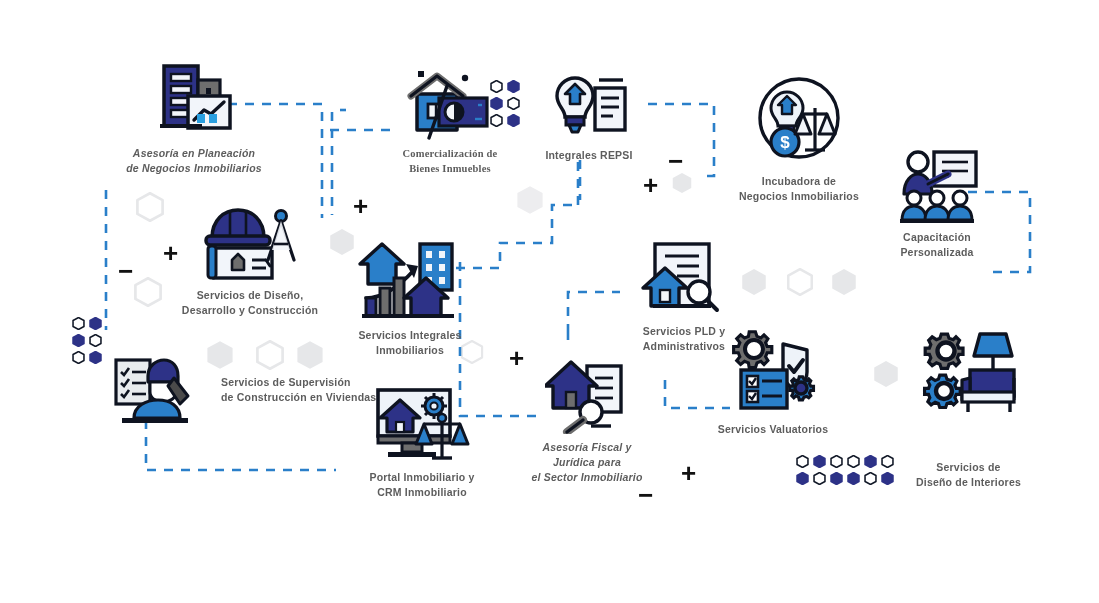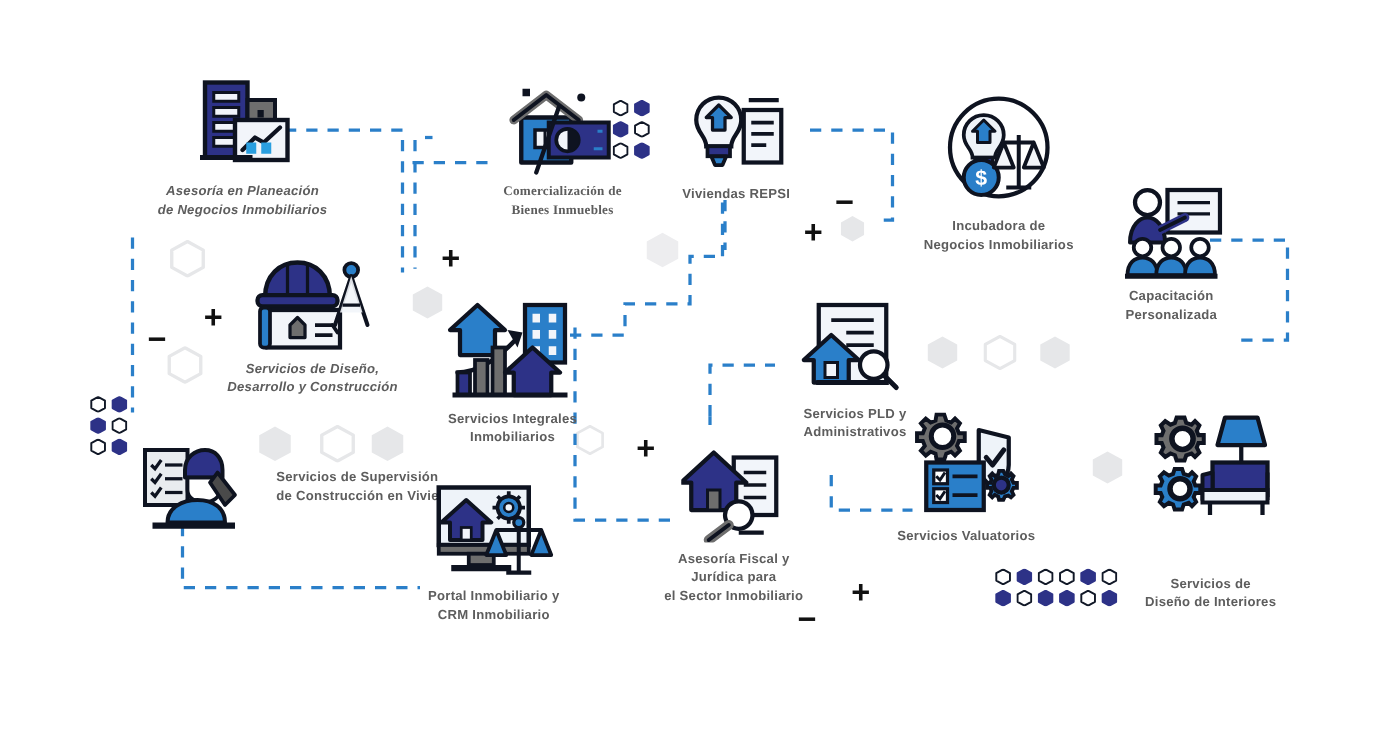--- a/index.html
+++ b/index.html
@@ -358,21 +358,21 @@
         <path d="M28 14 L38 24 L33 24 L33 34 L23 34 L23 24 L18 24 Z" fill="#2a7fc9" stroke="#0e1320" stroke-width="2.6" stroke-linejoin="round"></path>
         <rect x="19" y="47" width="18" height="8" fill="#2d3287" stroke="#0e1320" stroke-width="3"></rect>
         <path d="M22 55 L34 55 L31 62 L25 62 Z" fill="#2a7fc9" stroke="#0e1320" stroke-width="3" stroke-linejoin="round"></path>
         <rect x="48" y="18" width="30" height="42" fill="#f2f5fa" stroke="#0e1320" stroke-width="3.4"></rect>
         <line x1="54" y1="28" x2="72" y2="28" stroke="#0e1320" stroke-width="3"></line>
         <line x1="54" y1="37" x2="72" y2="37" stroke="#0e1320" stroke-width="3"></line>
         <line x1="54" y1="46" x2="66" y2="46" stroke="#0e1320" stroke-width="3"></line>
         <line x1="52" y1="10" x2="76" y2="10" stroke="#0e1320" stroke-width="3.4"></line>
       </svg>
     </span>
-    <span class="label">Viviendas REPSI</span>
+    <span class="label">Integrales REPSI</span>
   </div>
 
   <div class="node" style="left:724px;top:76px;width:150px;">
     <span class="icon">
       <svg width="104" height="92" viewBox="0 0 104 92">
         <circle cx="52" cy="42" r="39" fill="none" stroke="#0e1320" stroke-width="3.4"></circle>
         <path d="M24 32 A16 16 0 1 1 56 32 C56 41 49 43 49 50 L31 50 C31 43 24 41 24 32 Z" fill="#eef3f9" stroke="#0e1320" stroke-width="3"></path>
         <path d="M40 20 L49 29 L45 29 L45 38 L35 38 L35 29 L31 29 Z" fill="#2a7fc9" stroke="#0e1320" stroke-width="2.4" stroke-linejoin="round"></path>
         <rect x="33" y="50" width="14" height="7" fill="#2d3287" stroke="#0e1320" stroke-width="2.6"></rect>
         <circle cx="38" cy="66" r="14" fill="#2a7fc9" stroke="#0e1320" stroke-width="3.2"></circle>
@@ -404,21 +404,21 @@
         <path d="M6 74 C6 64 12 60 18 60 C24 60 30 64 30 74 Z" fill="#2a7fc9" stroke="#0e1320" stroke-width="3"></path>
         <path d="M29 74 C29 64 35 60 41 60 C47 60 53 64 53 74 Z" fill="#2a7fc9" stroke="#0e1320" stroke-width="3"></path>
         <path d="M52 74 C52 64 58 60 64 60 C70 60 76 64 76 74 Z" fill="#2a7fc9" stroke="#0e1320" stroke-width="3"></path>
         <rect x="4" y="73" width="74" height="4" fill="#0e1320"></rect>
       </svg>
     </span>
     <span class="label">Capacitación
 Personalizada</span>
   </div>
 
-  <div class="node" style="left:170px;top:200px;width:160px;font-style:italic;">
+  <div class="node" style="left:170px;top:200px;width:160px;">
     <span class="icon">
       <svg width="104" height="82" viewBox="0 0 104 82">
         <path d="M14 38 C14 20 26 10 40 10 C54 10 66 20 66 38 Z" fill="#2d3287" stroke="#0e1320" stroke-width="3.6" stroke-linejoin="round"></path>
         <line x1="32" y1="12" x2="32" y2="36" stroke="#0e1320" stroke-width="2.6"></line>
         <line x1="48" y1="12" x2="48" y2="36" stroke="#0e1320" stroke-width="2.6"></line>
         <rect x="8" y="36" width="64" height="9" rx="4" fill="#2d3287" stroke="#0e1320" stroke-width="3.4"></rect>
         <rect x="16" y="48" width="58" height="30" fill="#f2f5fa" stroke="#0e1320" stroke-width="3.4"></rect>
         <rect x="10" y="46" width="8" height="32" rx="3" fill="#2a7fc9" stroke="#0e1320" stroke-width="3"></rect>
         <path d="M34 70 L34 60 L40 54 L46 60 L46 70 Z" fill="#6e6e6e" stroke="#0e1320" stroke-width="2.6" stroke-linejoin="round"></path>
         <line x1="54" y1="60" x2="68" y2="60" stroke="#0e1320" stroke-width="3"></line>
@@ -495,21 +495,21 @@
         <path d="M38 30 L64 30 L64 40 C64 46 58 50 51 50 C44 50 38 46 38 40 Z" fill="#ffffff" stroke="#0e1320" stroke-width="3"></path>
         <path d="M22 66 C22 54 34 48 46 48 C58 48 68 54 68 66 Z" fill="#2a7fc9" stroke="#0e1320" stroke-width="3.2" stroke-linejoin="round"></path>
         <path d="M62 26 L76 44 L68 52 L56 34 Z" fill="#4a4a4a" stroke="#0e1320" stroke-width="3" stroke-linejoin="round"></path>
         <rect x="10" y="66" width="66" height="5" fill="#0e1320"></rect>
       </svg>
     </span>
     <span class="label">Servicios de Supervisión
 de Construcción en Viviendas.</span>
   </div>
 
-  <div class="node" style="left:327px;top:386px;width:136px;">
+  <div class="node" style="left:354px;top:386px;width:136px;">
     <span class="icon">
       <svg width="96" height="78" viewBox="0 0 96 78">
         <rect x="4" y="4" width="72" height="46" fill="#eef3f9" stroke="#0e1320" stroke-width="3.6"></rect>
         <path d="M26 14 L46 32 L39 32 L39 46 L13 46 L13 32 L6 32 Z" fill="#2d3287" stroke="#0e1320" stroke-width="3.2" stroke-linejoin="round"></path>
         <rect x="22" y="36" width="8" height="10" fill="#f2f5fa" stroke="#0e1320" stroke-width="2.2"></rect>
         <g stroke="#0e1320" stroke-width="3" fill="#2a7fc9">
           <circle cx="60" cy="20" r="9"></circle>
         </g>
         <circle cx="60" cy="20" r="3.6" fill="#f2f5fa" stroke="#0e1320" stroke-width="2"></circle>
         <g stroke="#0e1320" stroke-width="3">
@@ -530,21 +530,21 @@
         <circle cx="68" cy="32" r="4" fill="#2a7fc9" stroke="#0e1320" stroke-width="2.6"></circle>
         <path d="M50 38 L42 58 L58 58 Z" fill="#2a7fc9" stroke="#0e1320" stroke-width="3" stroke-linejoin="round"></path>
         <path d="M86 38 L78 58 L94 58 Z" fill="#2a7fc9" stroke="#0e1320" stroke-width="3" stroke-linejoin="round"></path>
         <line x1="58" y1="72" x2="78" y2="72" stroke="#0e1320" stroke-width="3.4"></line>
       </svg>
     </span>
     <span class="label">Portal Inmobiliario y
 CRM Inmobiliario</span>
   </div>
 
-  <div class="node" style="left:517px;top:358px;width:140px;">
+  <div class="node" style="left:517px;top:358px;width:140px;font-style:italic;">
     <span class="icon">
       <svg width="84" height="76" viewBox="0 0 84 76">
         <rect x="42" y="8" width="34" height="46" fill="#f2f5fa" stroke="#0e1320" stroke-width="3.4"></rect>
         <line x1="50" y1="20" x2="68" y2="20" stroke="#0e1320" stroke-width="2.8"></line>
         <line x1="50" y1="30" x2="68" y2="30" stroke="#0e1320" stroke-width="2.8"></line>
         <line x1="50" y1="40" x2="68" y2="40" stroke="#0e1320" stroke-width="2.8"></line>
         <path d="M26 4 L52 28 L44 28 L44 50 L8 50 L8 28 L0 28 Z" fill="#2d3287" stroke="#0e1320" stroke-width="3.4" stroke-linejoin="round"></path>
         <rect x="21" y="34" width="10" height="16" fill="#6e6e6e" stroke="#0e1320" stroke-width="2.4"></rect>
         <circle cx="46" cy="54" r="11" fill="#ffffff" stroke="#0e1320" stroke-width="3.4"></circle>
         <path d="M38 62 L22 74" stroke="#6e6e6e" stroke-width="8" stroke-linecap="round"></path>

